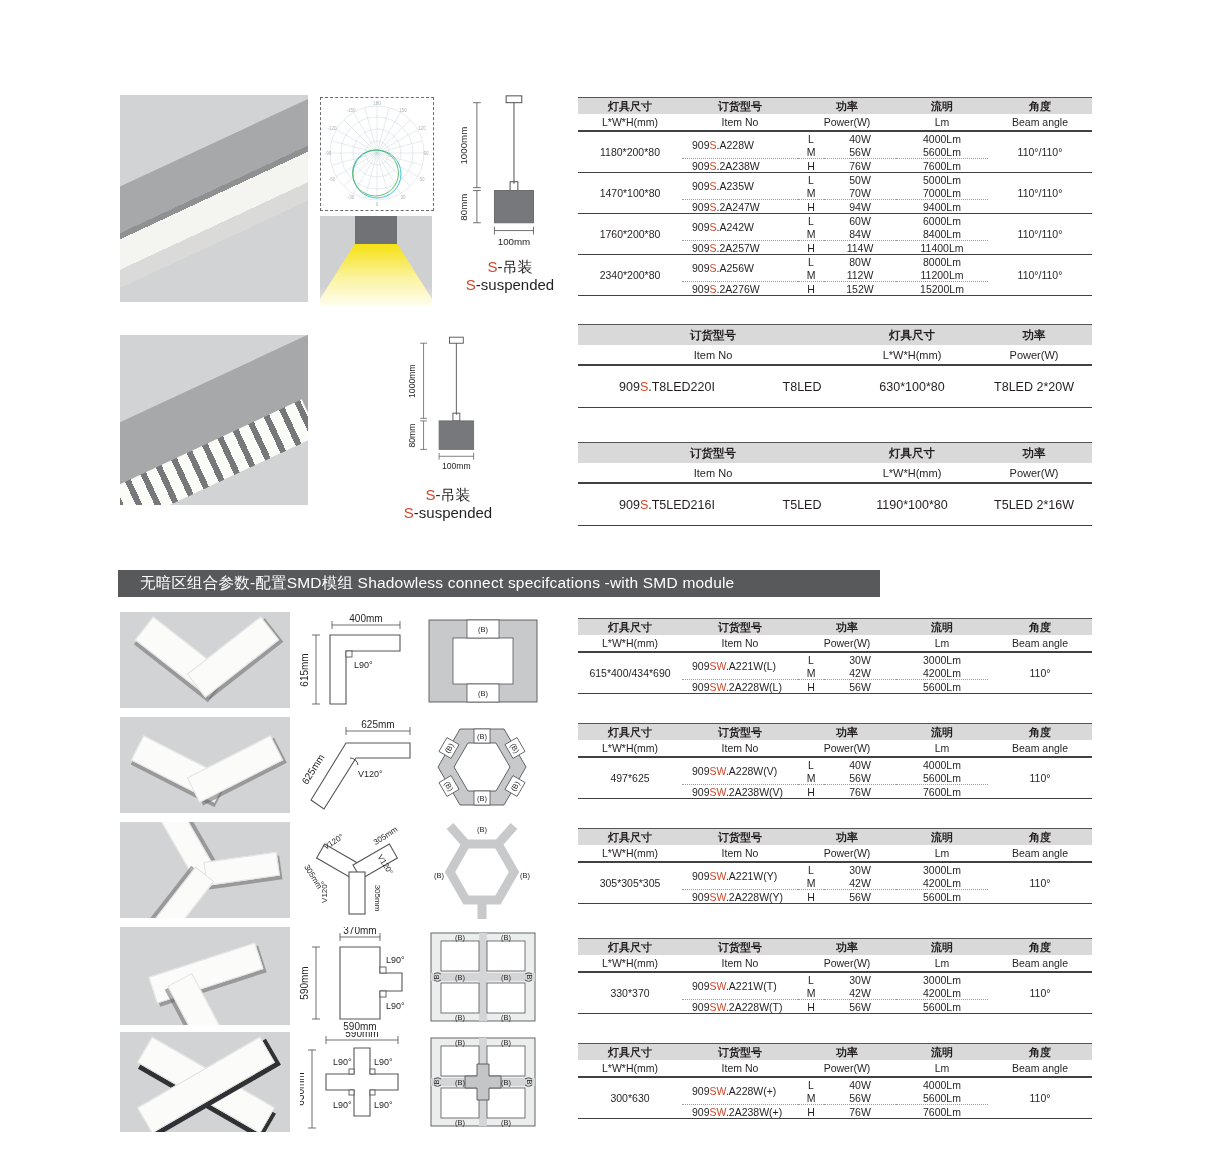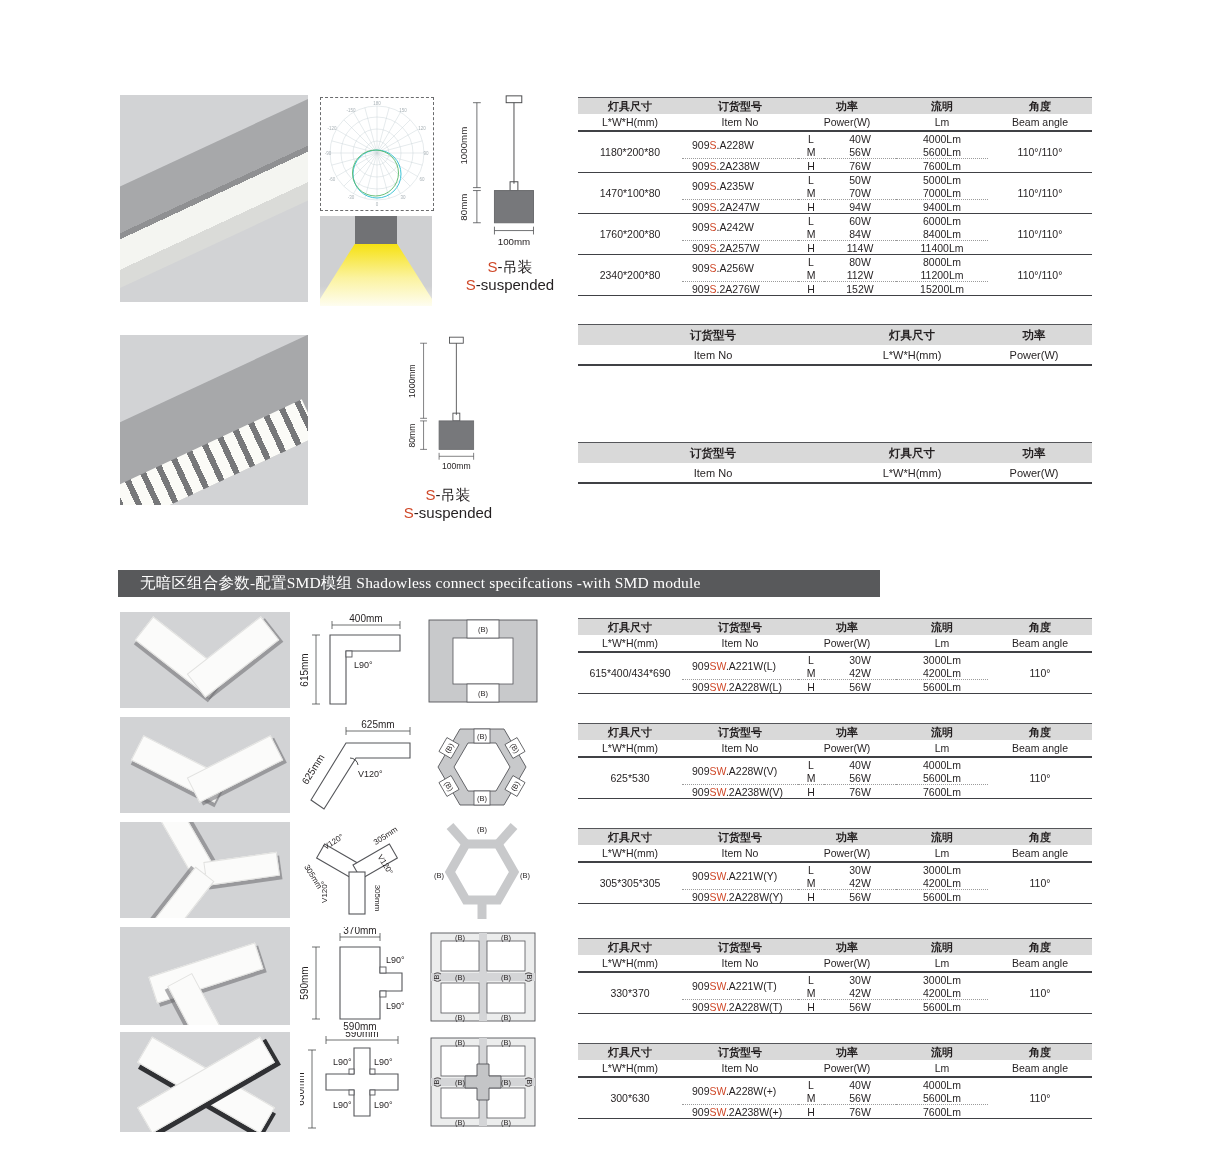--- a/index.html
+++ b/index.html
@@ -42,21 +42,21 @@
   .btxt{font-size:7.5px;fill:#231f20;text-anchor:middle;}
   .grid{stroke:#ccd6da;stroke-width:0.5;fill:none;}
   .plbl{font-size:4.5px;fill:#a9b2b7;text-anchor:middle;}
   .curve1{fill:none;stroke:#3fc4d6;stroke-width:1;}
   .curve2{fill:none;stroke:#59b86a;stroke-width:0.9;}
   
   .scap{position:absolute;width:160px;text-align:center;font-size:15px;line-height:18px;color:#231f20;}
   .acc{color:#cf4727;}
   
   #banner{position:absolute;background:#58595b;color:#fff;display:flex;align-items:center;
-     padding-left:22px;font-size:15.5px;letter-spacing:0.2px;font-family:Liberation Serif, serif;}
+     padding-left:22px;font-size:15.5px;letter-spacing:0.2px;}
   
   .spec{border-collapse:collapse;width:514px;table-layout:fixed;font-size:10.5px;color:#231f20;
         border-bottom:1.4px solid #404145;}
   .spec td{text-align:center;padding:0;height:13px;vertical-align:middle;}
   .spec .h1 td{background:#d9d9d9;font-weight:700;font-size:11px;border-top:1px solid #55565a;height:16px;}
   .spec .h2 td{border-bottom:2px solid #404145;height:16px;}
   .spec .gtop td{border-top:1.4px solid #404145;}
   .spec .dot td{border-top:1px dotted #9b9b9b;}
   .spec .l{text-align:left;padding-left:10px;}
   
@@ -290,20 +290,26 @@
           <tr class="h1">
             <td colspan="2">订货型号</td>
             <td>灯具尺寸</td>
             <td>功率</td>
           </tr>
           <tr class="h2">
             <td colspan="2">Item No</td>
             <td>L*W*H(mm)</td>
             <td>Power(W)</td>
           </tr>
+          <tr class="r">
+            <td>909<span class="acc">S</span>.T8LED220I</td>
+            <td>T8LED</td>
+            <td>630*100*80</td>
+            <td>T8LED 2*20W</td>
+          </tr>
         </tbody>
       </table>
     </div>
   <div class="abs" style="left:578px;top:442px;">
       <table class="itemtab">
         <colgroup>
           <col style="width:178px">
           <col style="width:92px">
           <col style="width:128px">
           <col style="width:116px">
@@ -312,20 +318,26 @@
           <tr class="h1">
             <td colspan="2">订货型号</td>
             <td>灯具尺寸</td>
             <td>功率</td>
           </tr>
           <tr class="h2">
             <td colspan="2">Item No</td>
             <td>L*W*H(mm)</td>
             <td>Power(W)</td>
           </tr>
+          <tr class="r">
+            <td>909<span class="acc">S</span>.T5LED216I</td>
+            <td>T5LED</td>
+            <td>1190*100*80</td>
+            <td>T5LED 2*16W</td>
+          </tr>
         </tbody>
       </table>
     </div>
 
   <div id="banner" style="left:118px;top:570px;width:740px;height:27px;">
     <span>无暗区组合参数-配置SMD模组 Shadowless connect specifcations -with SMD module</span>
   </div>
 
   <div class="thumb" style="left:120px;top:612px;width:170px;height:96px;">
     <div class="t-bar" style="width:92px;height:28px;left:14px;top:30px;transform:rotate(38deg);"></div>
@@ -456,21 +468,21 @@
             <td>角度</td>
           </tr>
           <tr class="h2">
             <td>L*W*H(mm)</td>
             <td>Item No</td>
             <td colspan="2">Power(W)</td>
             <td>Lm</td>
             <td>Beam angle</td>
           </tr>
           <tr class="gtop">
-            <td rowspan="3">625*530</td>
+            <td rowspan="3">497*625</td>
             <td rowspan="2" class="l">909<span class="acc">SW</span>.A228W(V)</td>
             <td>L</td>
             <td>40W</td>
             <td>4000Lm</td>
             <td rowspan="3">110°</td>
           </tr>
           <tr>
             <td>M</td>
             <td>56W</td>
             <td>5600Lm</td>

